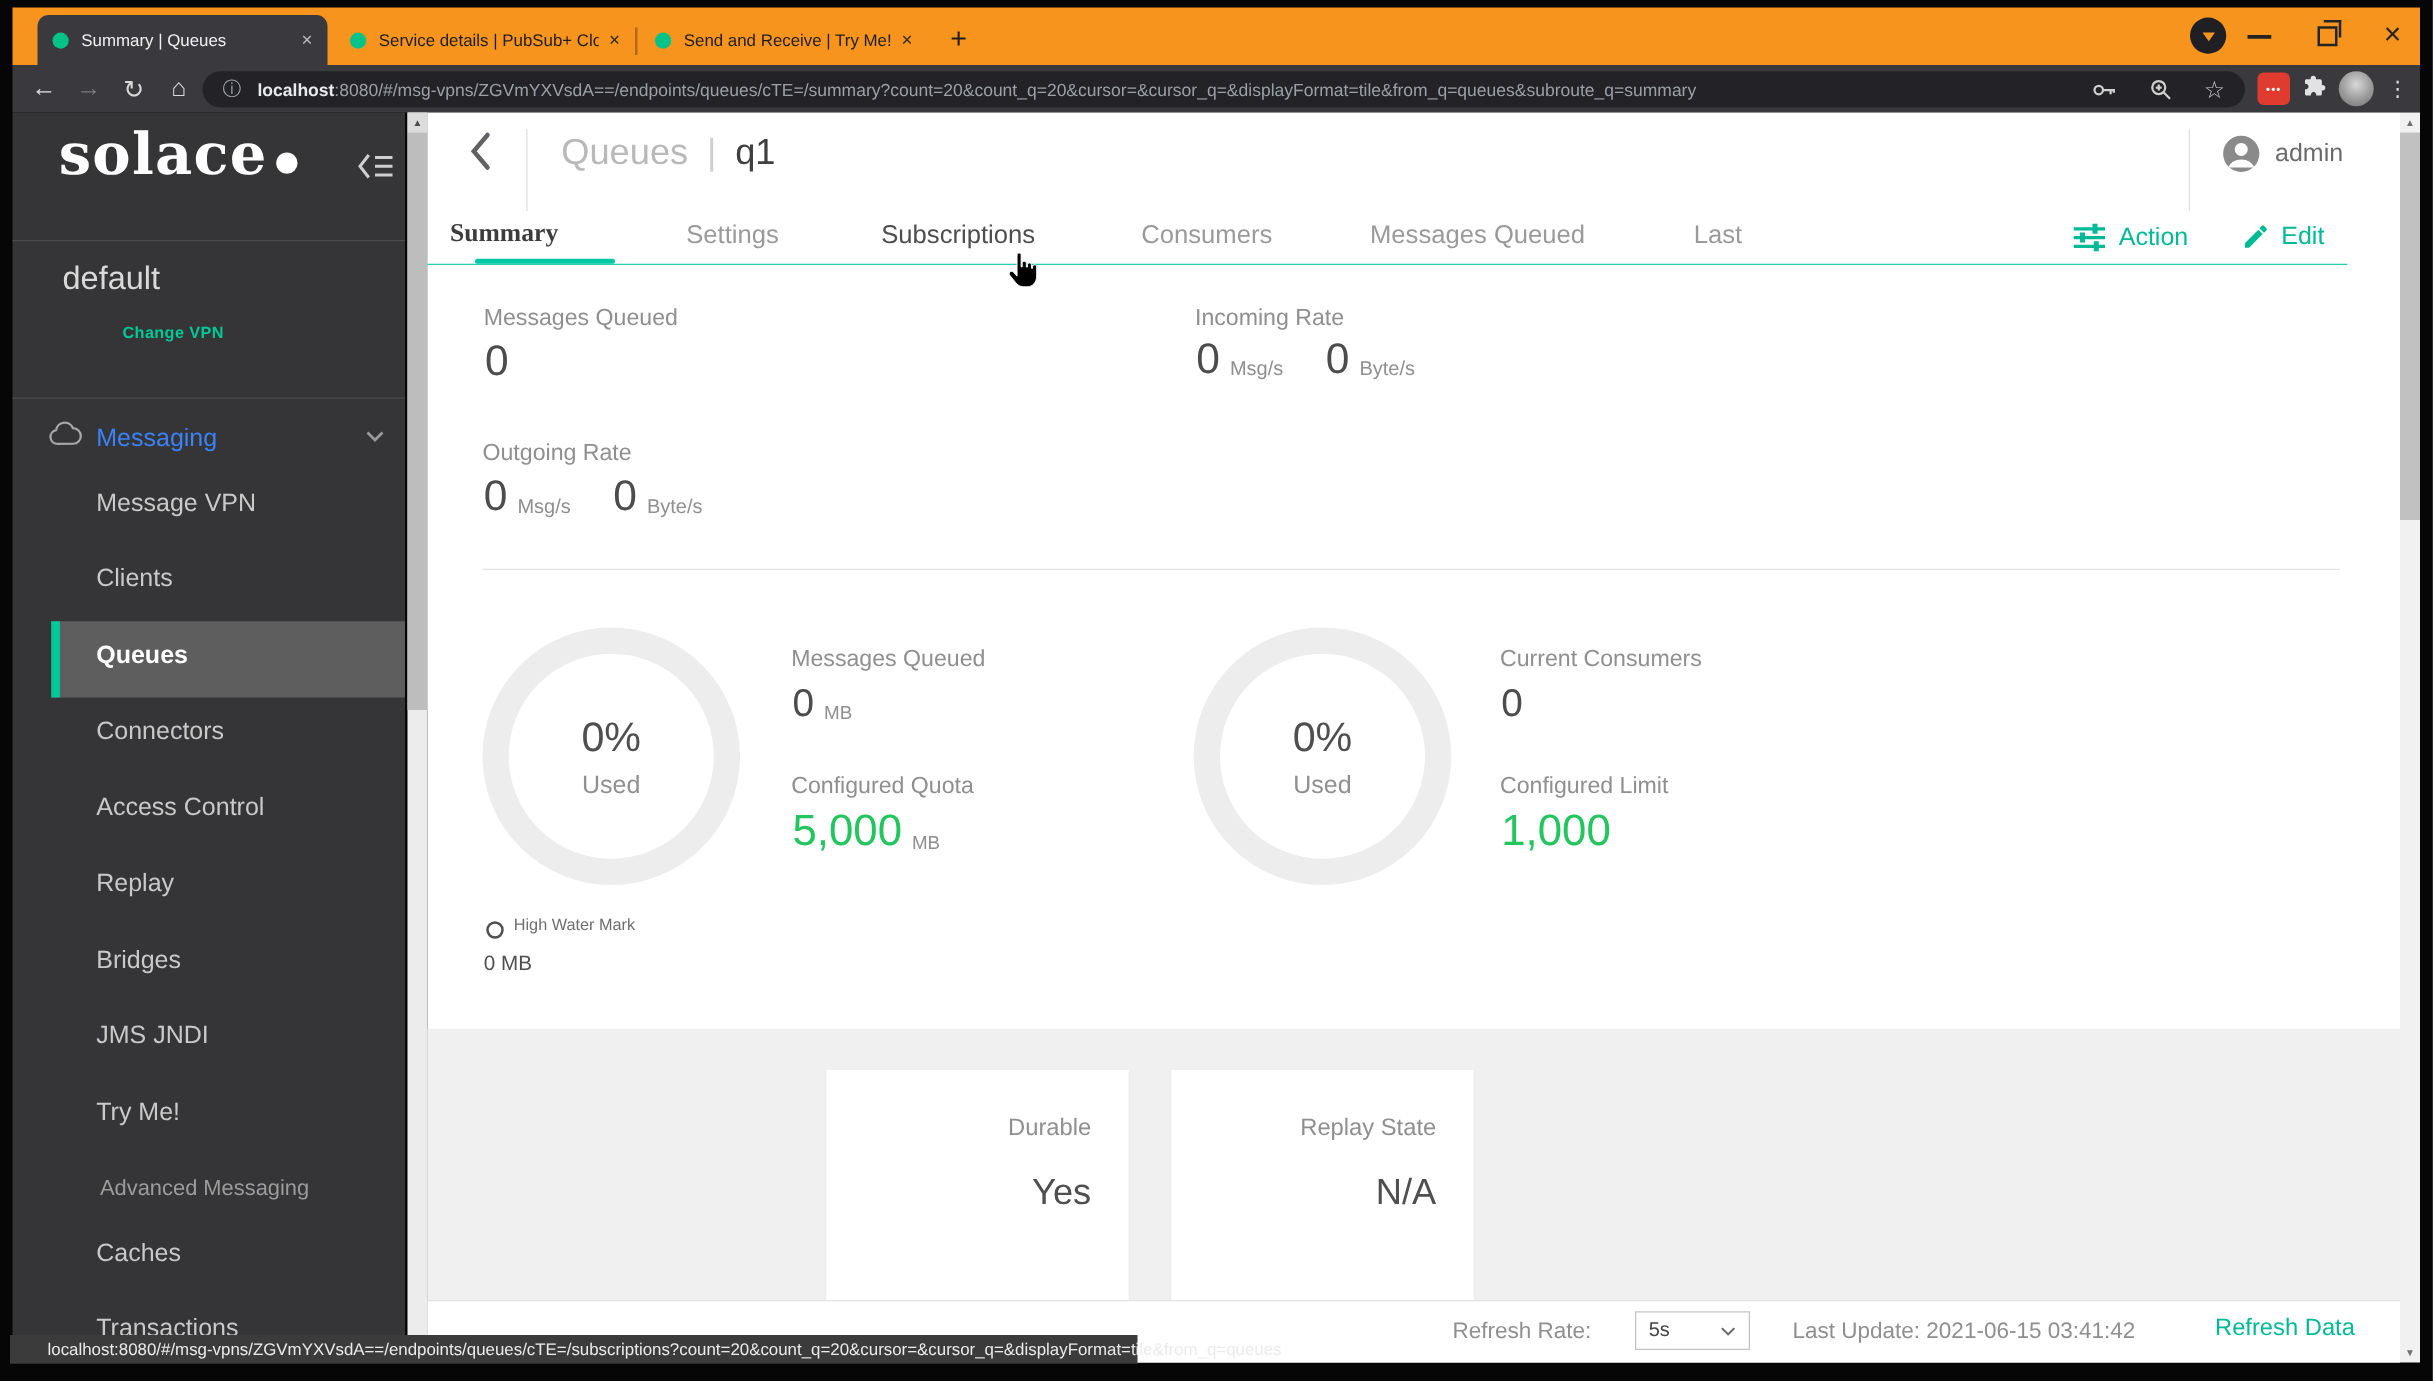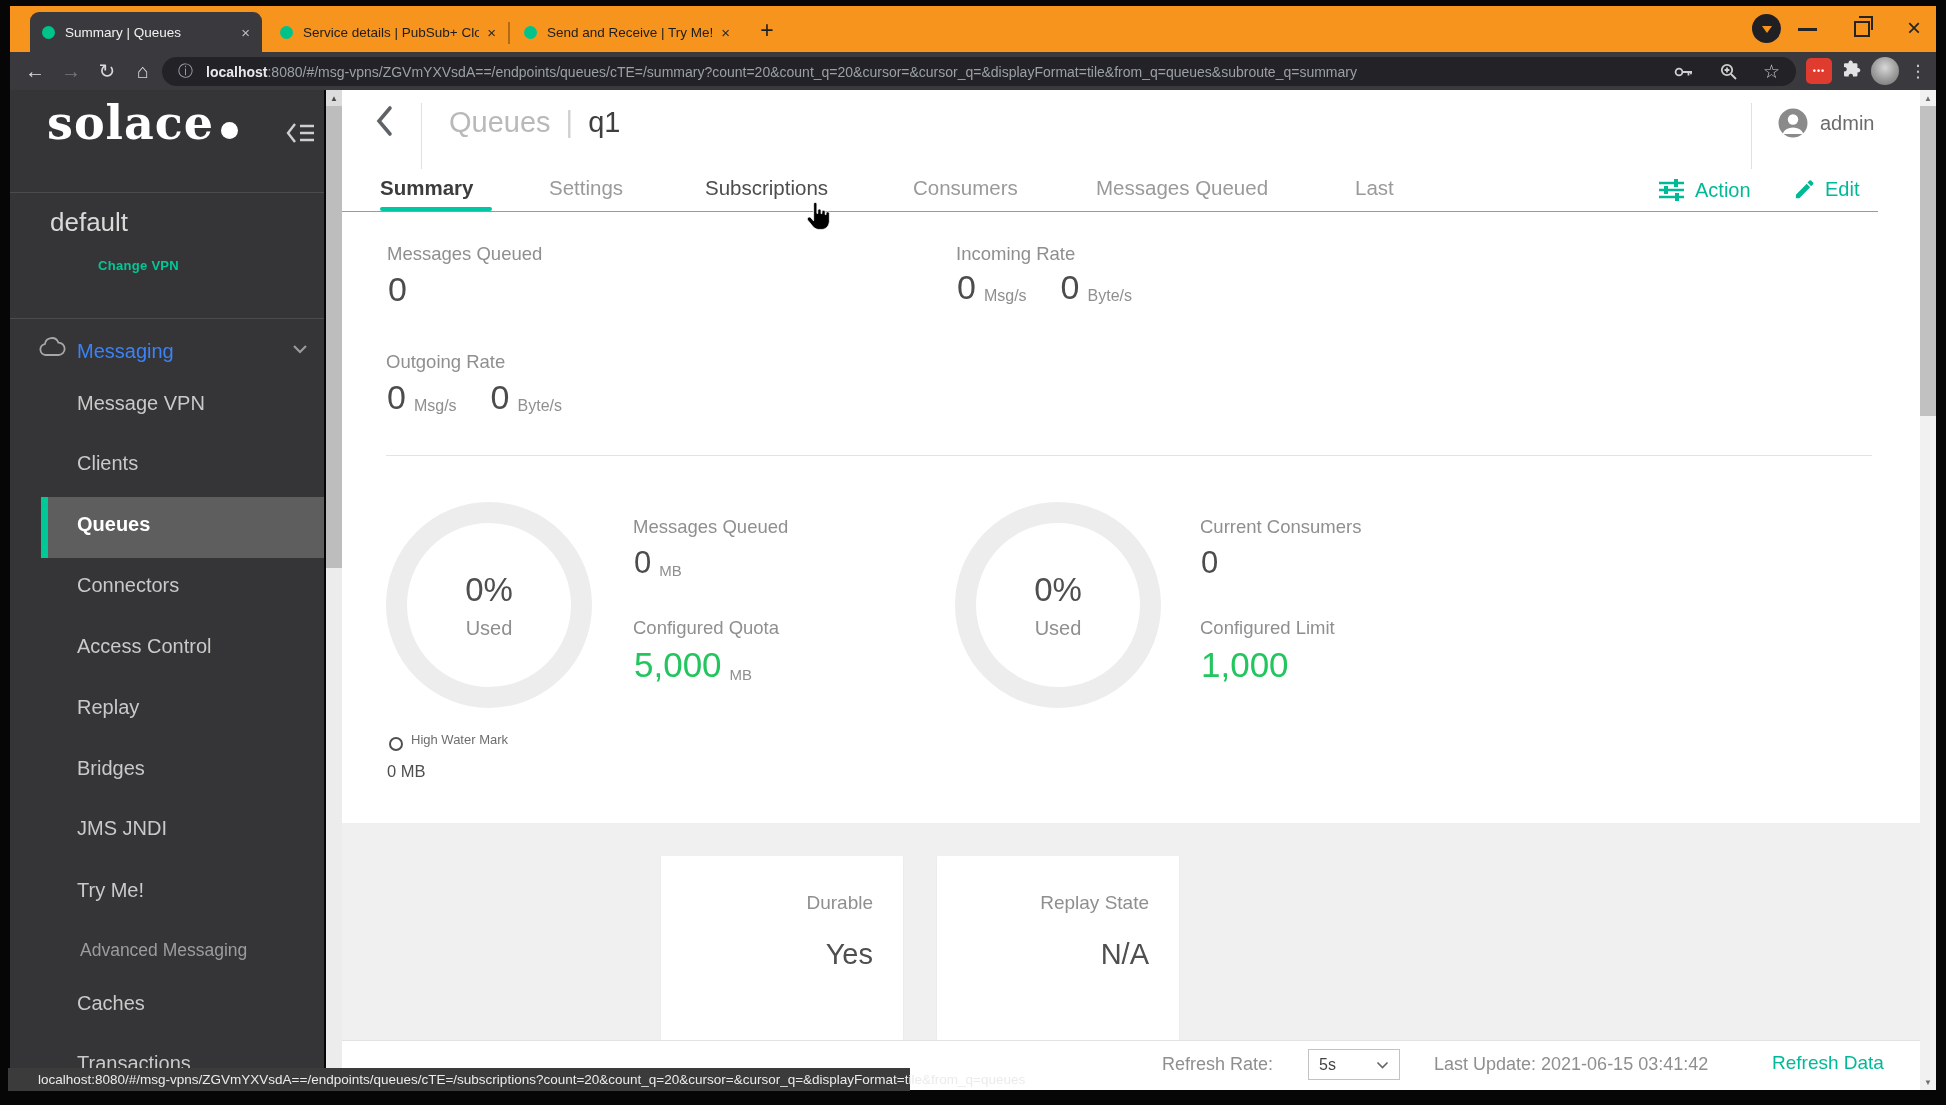--- a/index.html
+++ b/index.html
@@ -233,21 +233,21 @@
   <div class="abs hdr-div" style="left:1751px;"></div>
   <div class="abs" style="left:1777px;top:107px;">
     <svg width="32" height="32" viewBox="0 0 32 32">
         <circle cx="16" cy="16" r="14.5" fill="#8A8A8A"></circle>
         <circle cx="16" cy="12.5" r="5.2" fill="#fff"></circle>
         <path d="M5.5 27 a10.8 8.4 0 0 1 21 0 Z" fill="#fff"></path>
       </svg>
   </div>
   <div class="abs user-name">admin</div>
 
-  <div class="abs qtab qtab-active" style="left:380px;">Summary</div>
+  <div class="abs qtab qtab-active" style="left:360px;font-family:Liberation Serif, serif;">Summary</div>
   <div class="abs qtab" style="left:549px;">Settings</div>
   <div class="abs qtab qtab-hover" style="left:705px;">Subscriptions</div>
   <div class="abs qtab" style="left:913px;">Consumers</div>
   <div class="abs qtab" style="left:1096px;">Messages Queued</div>
   <div class="abs qtab" style="left:1355px;">Last</div>
   <div class="abs tab-underline"></div>
   <div class="abs tab-line"></div>
 
   <div class="abs teal-btn" style="left:1658px;top:178px;justify-content:center;">
     <svg width="27" height="24" viewBox="0 0 27 24" style="margin-right:10px;">

